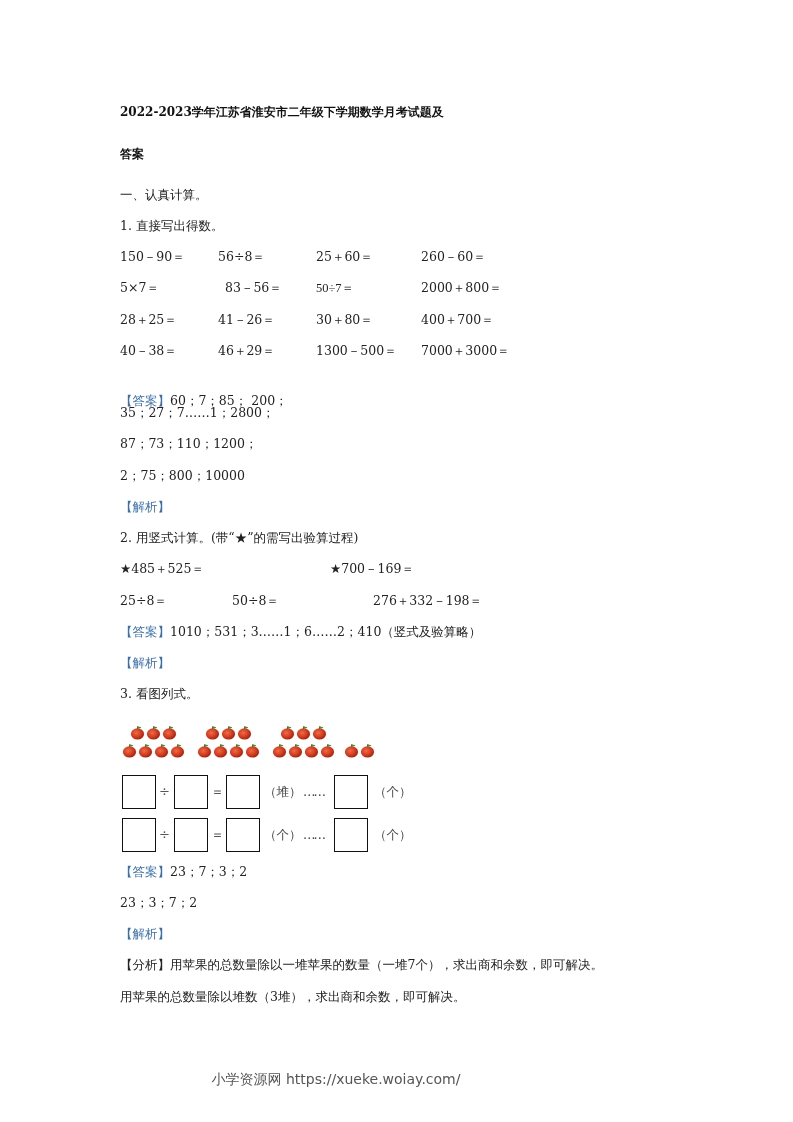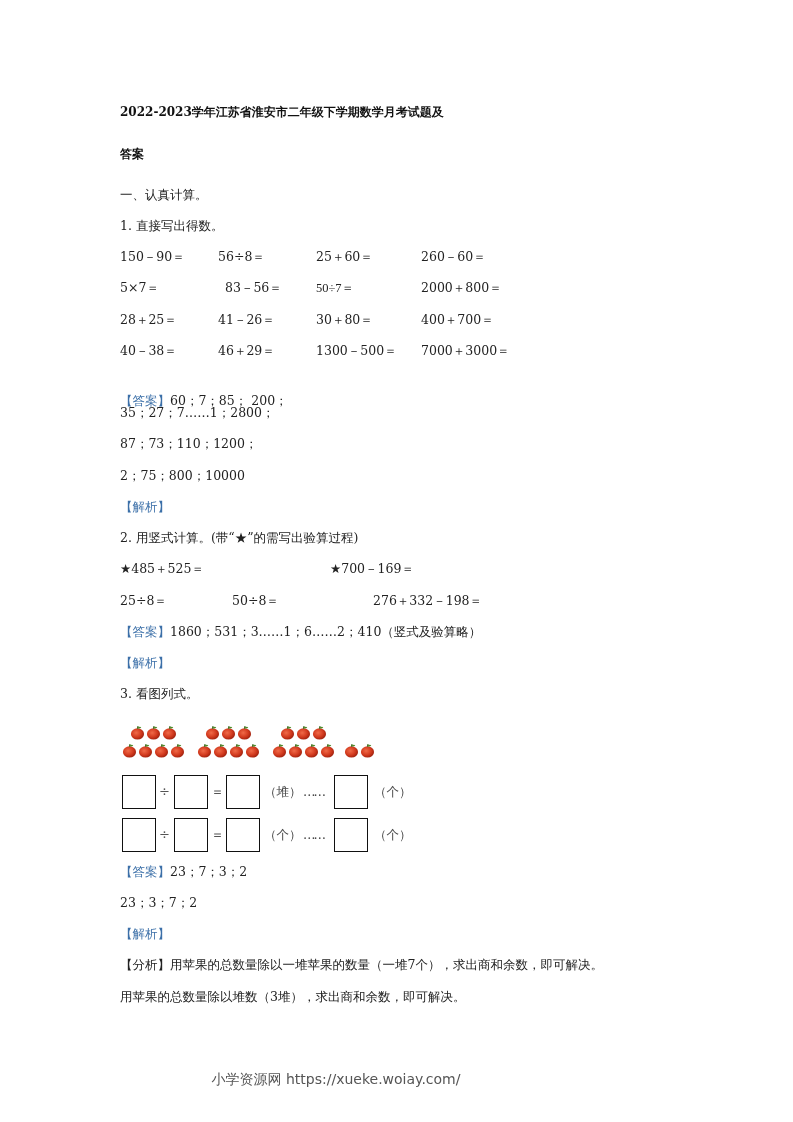--- a/index.html
+++ b/index.html
@@ -72,21 +72,21 @@
 <div class="abs line tag" style="top:499px;">【解析】</div>
 
 <div class="abs line" style="top:530px;">2. 用竖式计算。(带“★”的需写出验算过程)</div>
 <span class="abs cell" style="top:561px;left:120px;">★485＋525＝</span>
 <span class="abs cell" style="top:561px;left:330px;">★700－169＝</span>
 <span class="abs cell" style="top:593px;left:120px;">25÷8＝</span>
 <span class="abs cell" style="top:593px;left:232px;">50÷8＝</span>
 <span class="abs cell" style="top:593px;left:352px;margin-left:21px;">276＋332－198＝</span>
 
 <div class="abs line" style="top:624px;">
-  <span class="tag">【答案】</span><span>1860；531；3……1；6……2；410（竖式及验算略）</span>
+  <span class="tag">【答案】</span><span>1010；531；3……1；6……2；410（竖式及验算略）</span>
 </div>
 <div class="abs line tag" style="top:655px;">【解析】</div>
 
 <div class="abs line" style="top:686px;">3. 看图列式。</div>
 
 <div style="position:absolute;left:0;top:0;">
   <svg width="0" height="0" style="position:absolute">
     <defs>
       <radialGradient id="ag" cx="40%" cy="40%" r="65%">
         <stop offset="0%" stop-color="#f06a48"></stop>

